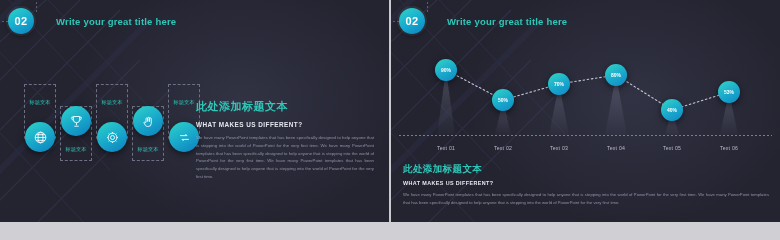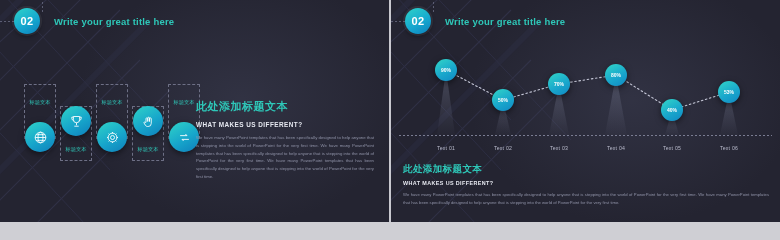--- a/index.html
+++ b/index.html
@@ -20,30 +20,30 @@
 
   
   .bg-diagonals { position: absolute; inset: 0; pointer-events: none; }
   .bg-glow {
     position: absolute; inset: 0;
     background: radial-gradient(ellipse 60% 80% at 62% 45%, rgba(60,62,82,0.55), rgba(36,36,49,0) 70%);
     pointer-events: none;
   }
 
   
-  .hdr { position: absolute; top: 8px; left: 14px; display: flex; align-items: center; }
+  .hdr { position: absolute; top: 8px; left: 8px; display: flex; align-items: center; }
   .badge {
     width: 26px; height: 26px; border-radius: 50%;
     background: linear-gradient(150deg, #2fd3c8 0%, #16a9cf 55%, #0d80bd 100%);
     box-shadow: 0 0 0 2px rgba(255,255,255,0.07), 0 2px 5px rgba(0,0,0,0.45);
     display: flex; align-items: center; justify-content: center;
     color: #ffffff; font-weight: bold; font-size: 11px; letter-spacing: .3px;
   }
   .hdr-title {
-    margin-left: 14px;
+    margin-left: 22px;
     color: #2ec7b8;
     font-size: 9.5px;
     font-weight: bold;
     letter-spacing: .2px;
     white-space: nowrap;
   }
   .hdr-dots {
     position: absolute; left: -14px; top: 13px;
     width: 16px; height: 1px;
     background: repeating-linear-gradient(to right, #5b5d72 0 2px, transparent 2px 4px);

